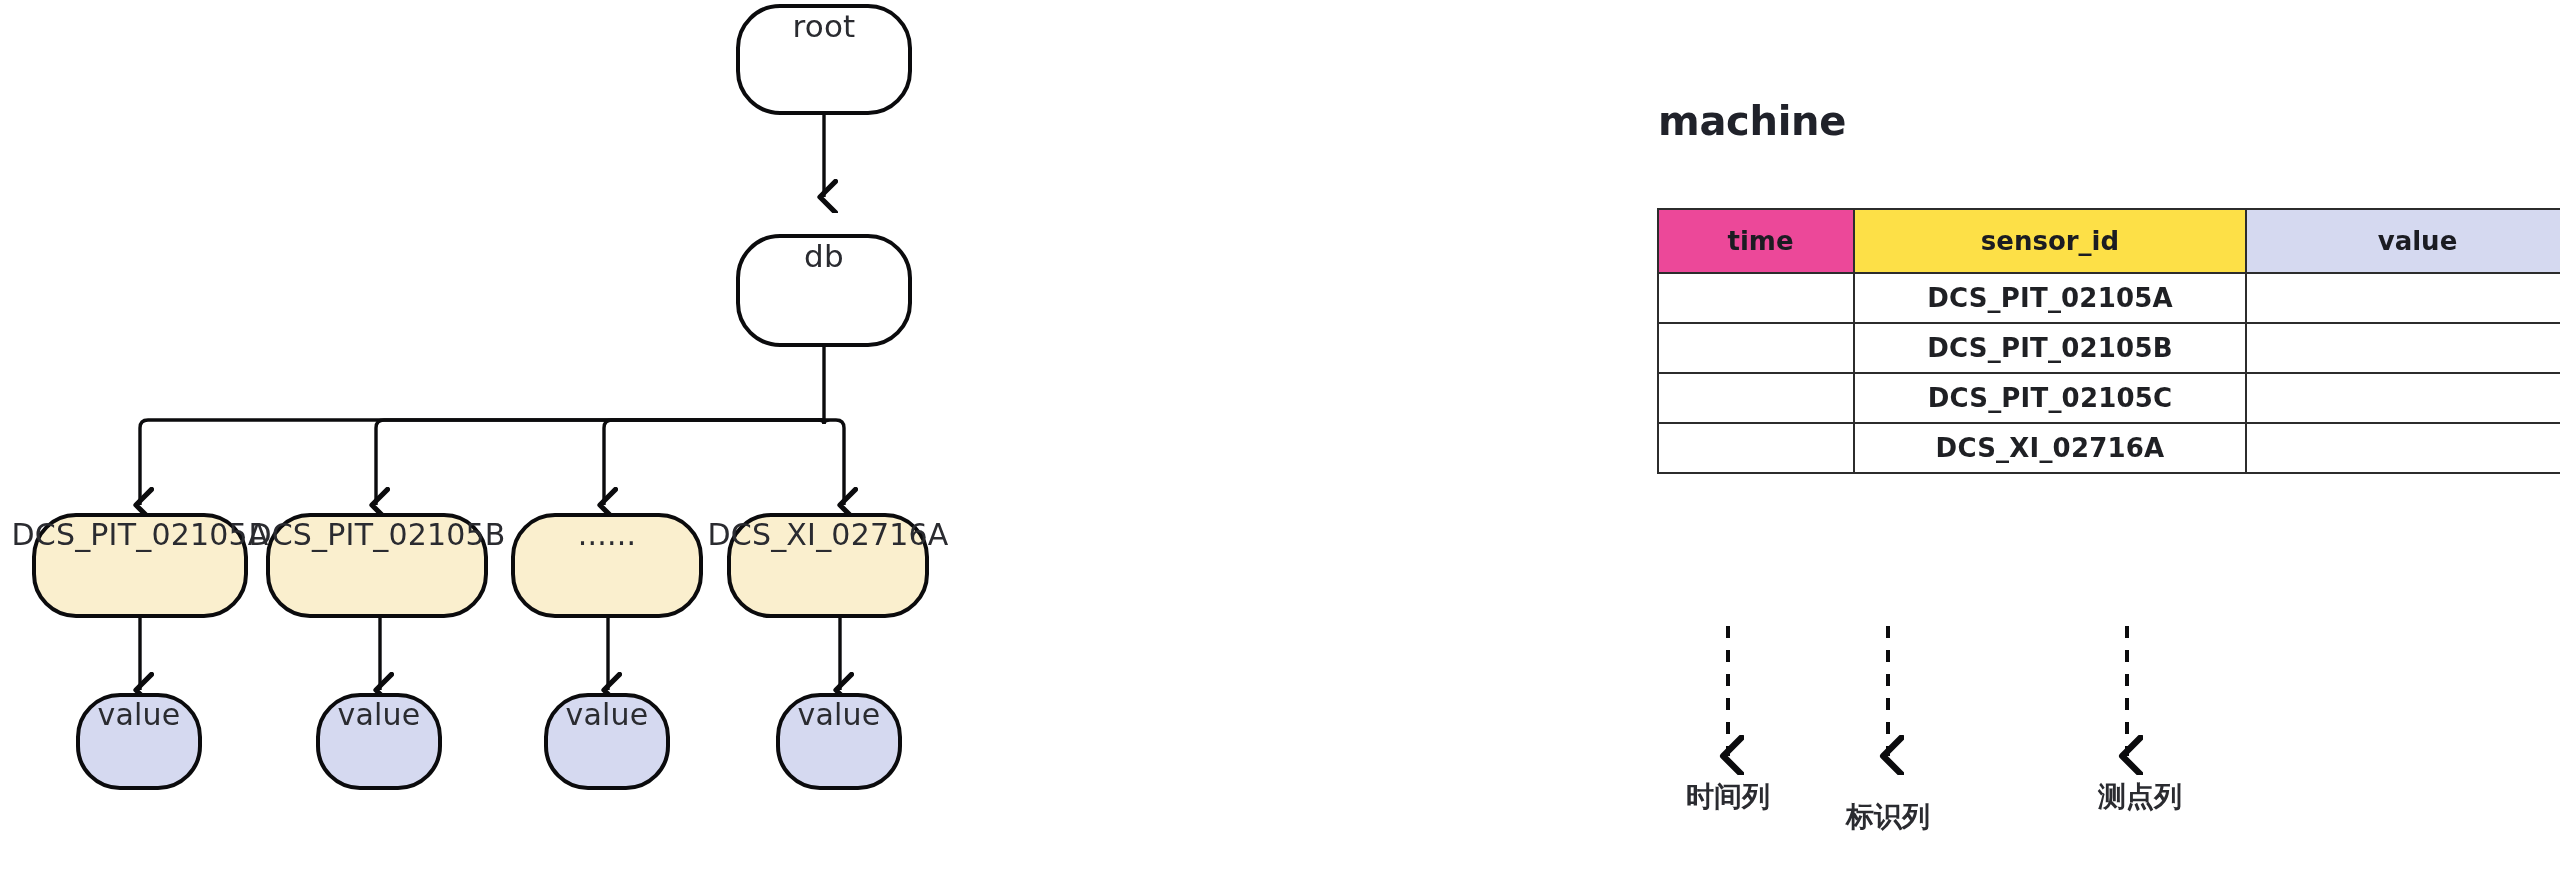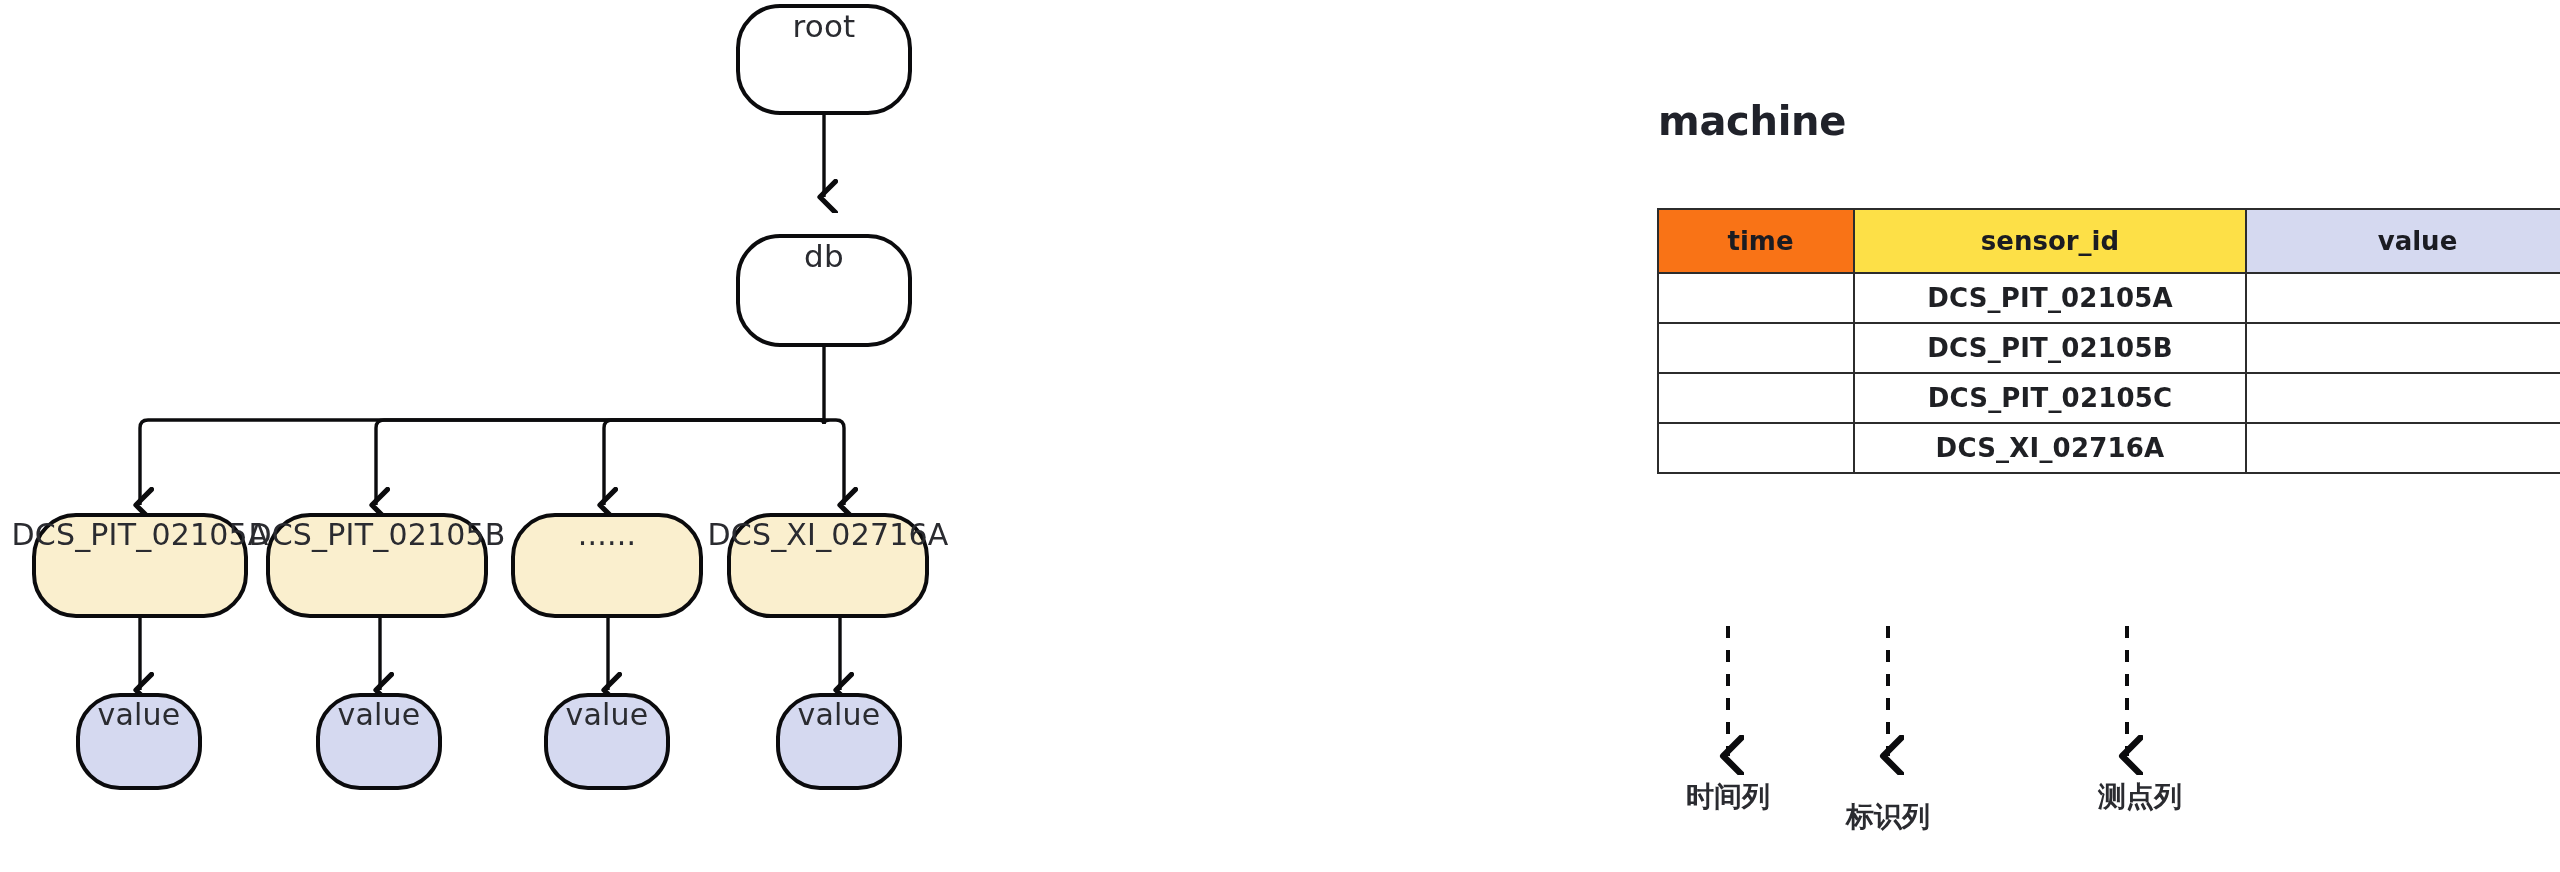--- a/index.html
+++ b/index.html
@@ -87,21 +87,21 @@
     font-size: 25px;
     text-align: center;
     background: #ffffff;
   }
   #machine-table thead th {
     height: 62px;
     font-weight: 700;
     font-size: 26px;
     color: #1b1c22;
   }
-  #machine-table thead th.col-time   { background: #f97316; width: 165px; padding-left: 19px; }
+  #machine-table thead th.col-time   { background: #ec4899; width: 165px; padding-left: 19px; }
   #machine-table thead th.col-sensor { background: #fde047; width: 370px; }
   #machine-table thead th.col-value  { background: #d5d9f0; width: 321px; }
   #machine-table tbody td.cell-sensor {
     font-weight: 700;
     font-size: 26px;
     letter-spacing: 0.2px;
   }
   #machine-table tbody td.cell-blank { }
 
   #annotation-svg {

